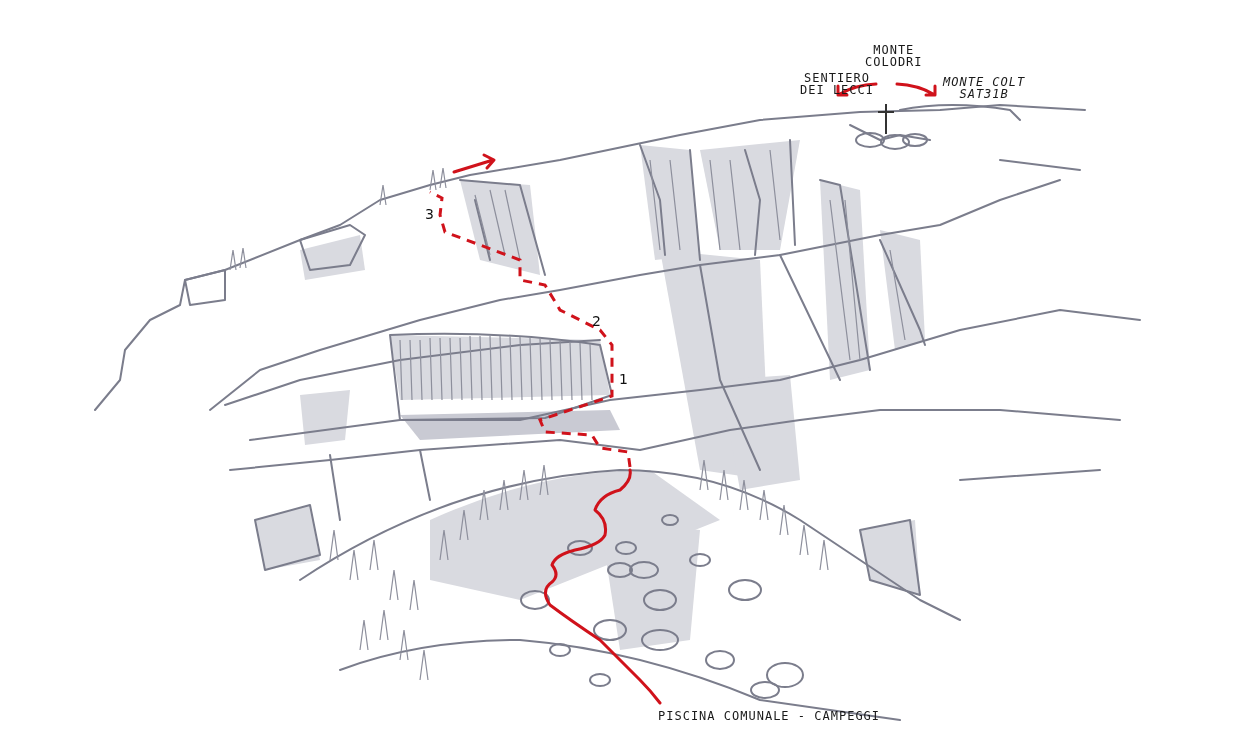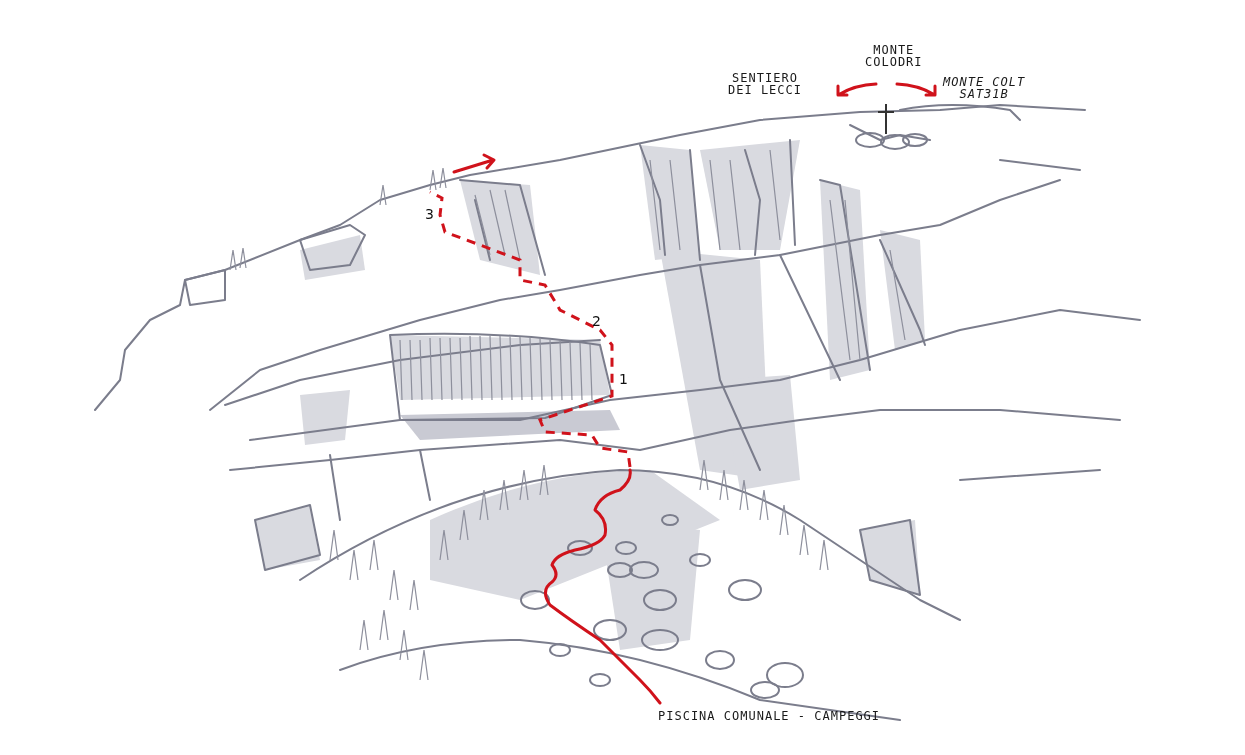--- a/index.html
+++ b/index.html
@@ -109,21 +109,21 @@
 
   <path class="route" d="M454 172 L493 160 M484 155 L494 160 L487 168"></path>
   <path class="route" d="M876 84 Q855 85 840 94 M838 86 L838 95 L847 95"></path>
   <path class="route" d="M897 84 Q918 85 933 94 M935 86 L935 95 L926 95"></path>
 </svg>
 
 <div class="lbl" style="left:865px;top:44px;">
   <div>MONTE</div>
   <div>COLODRI</div>
 </div>
-<div class="lbl" style="left:728px;top:72px;">
+<div class="lbl" style="left:800px;top:72px;">
   <div>SENTIERO</div>
   <div>DEI LECCI</div>
 </div>
 <div class="lbl" style="left:943px;top:76px;font-style:italic;">
   <div>MONTE COLT</div>
   <div>SAT31B</div>
 </div>
 <div class="lbl" style="left:658px;top:710px;">PISCINA COMUNALE - CAMPEGGI</div>
 
 <div class="num" style="left:619px;top:371px;">1</div>

